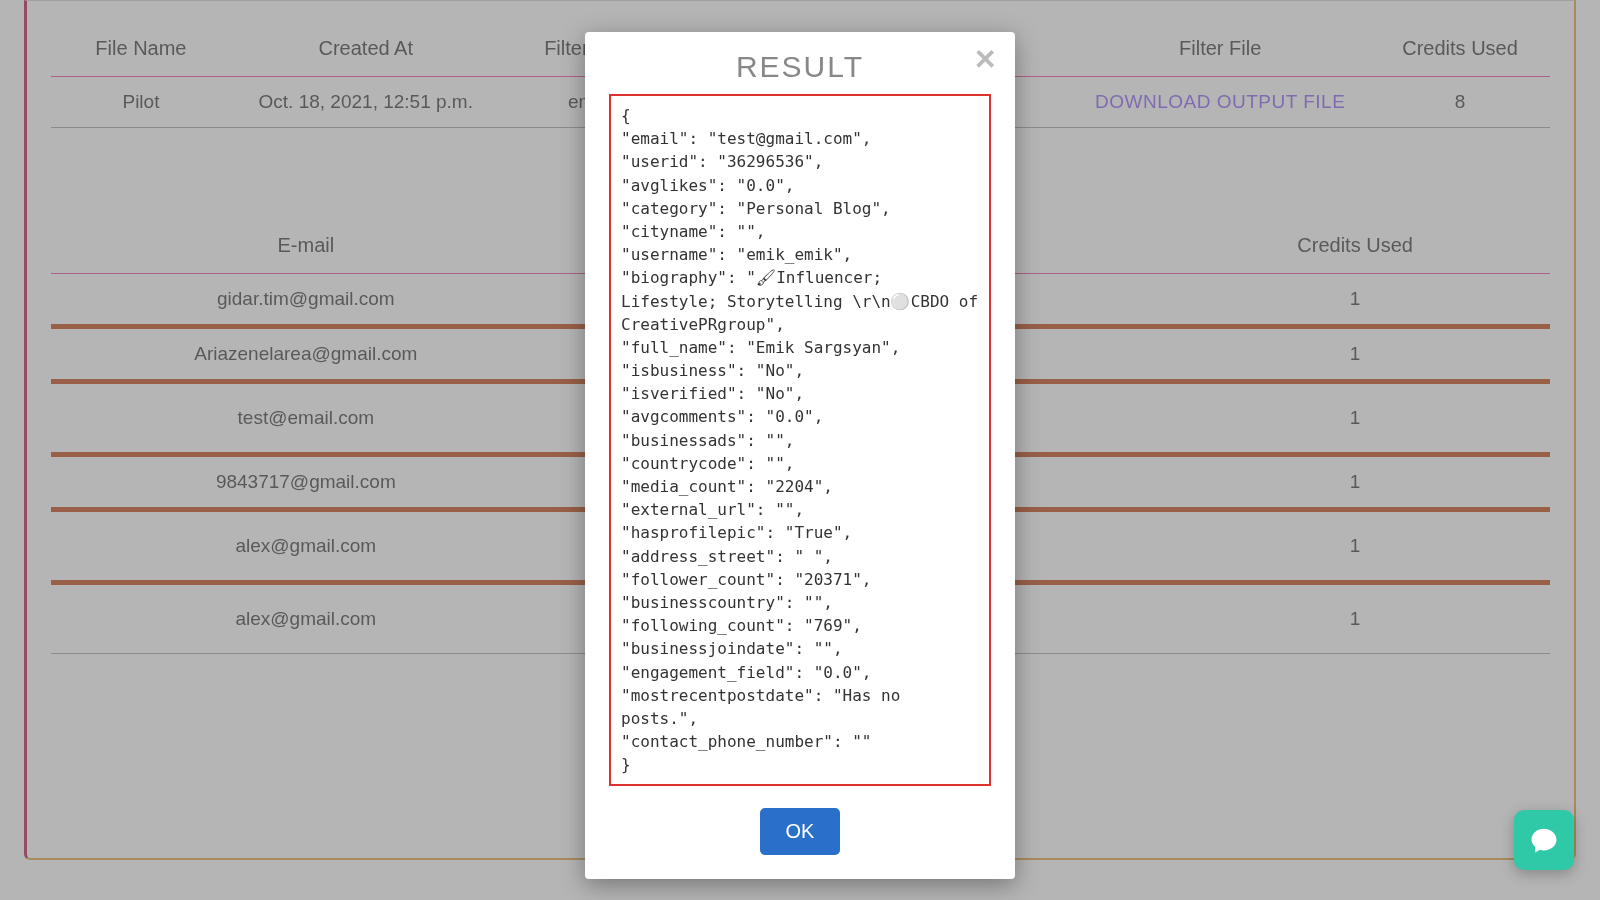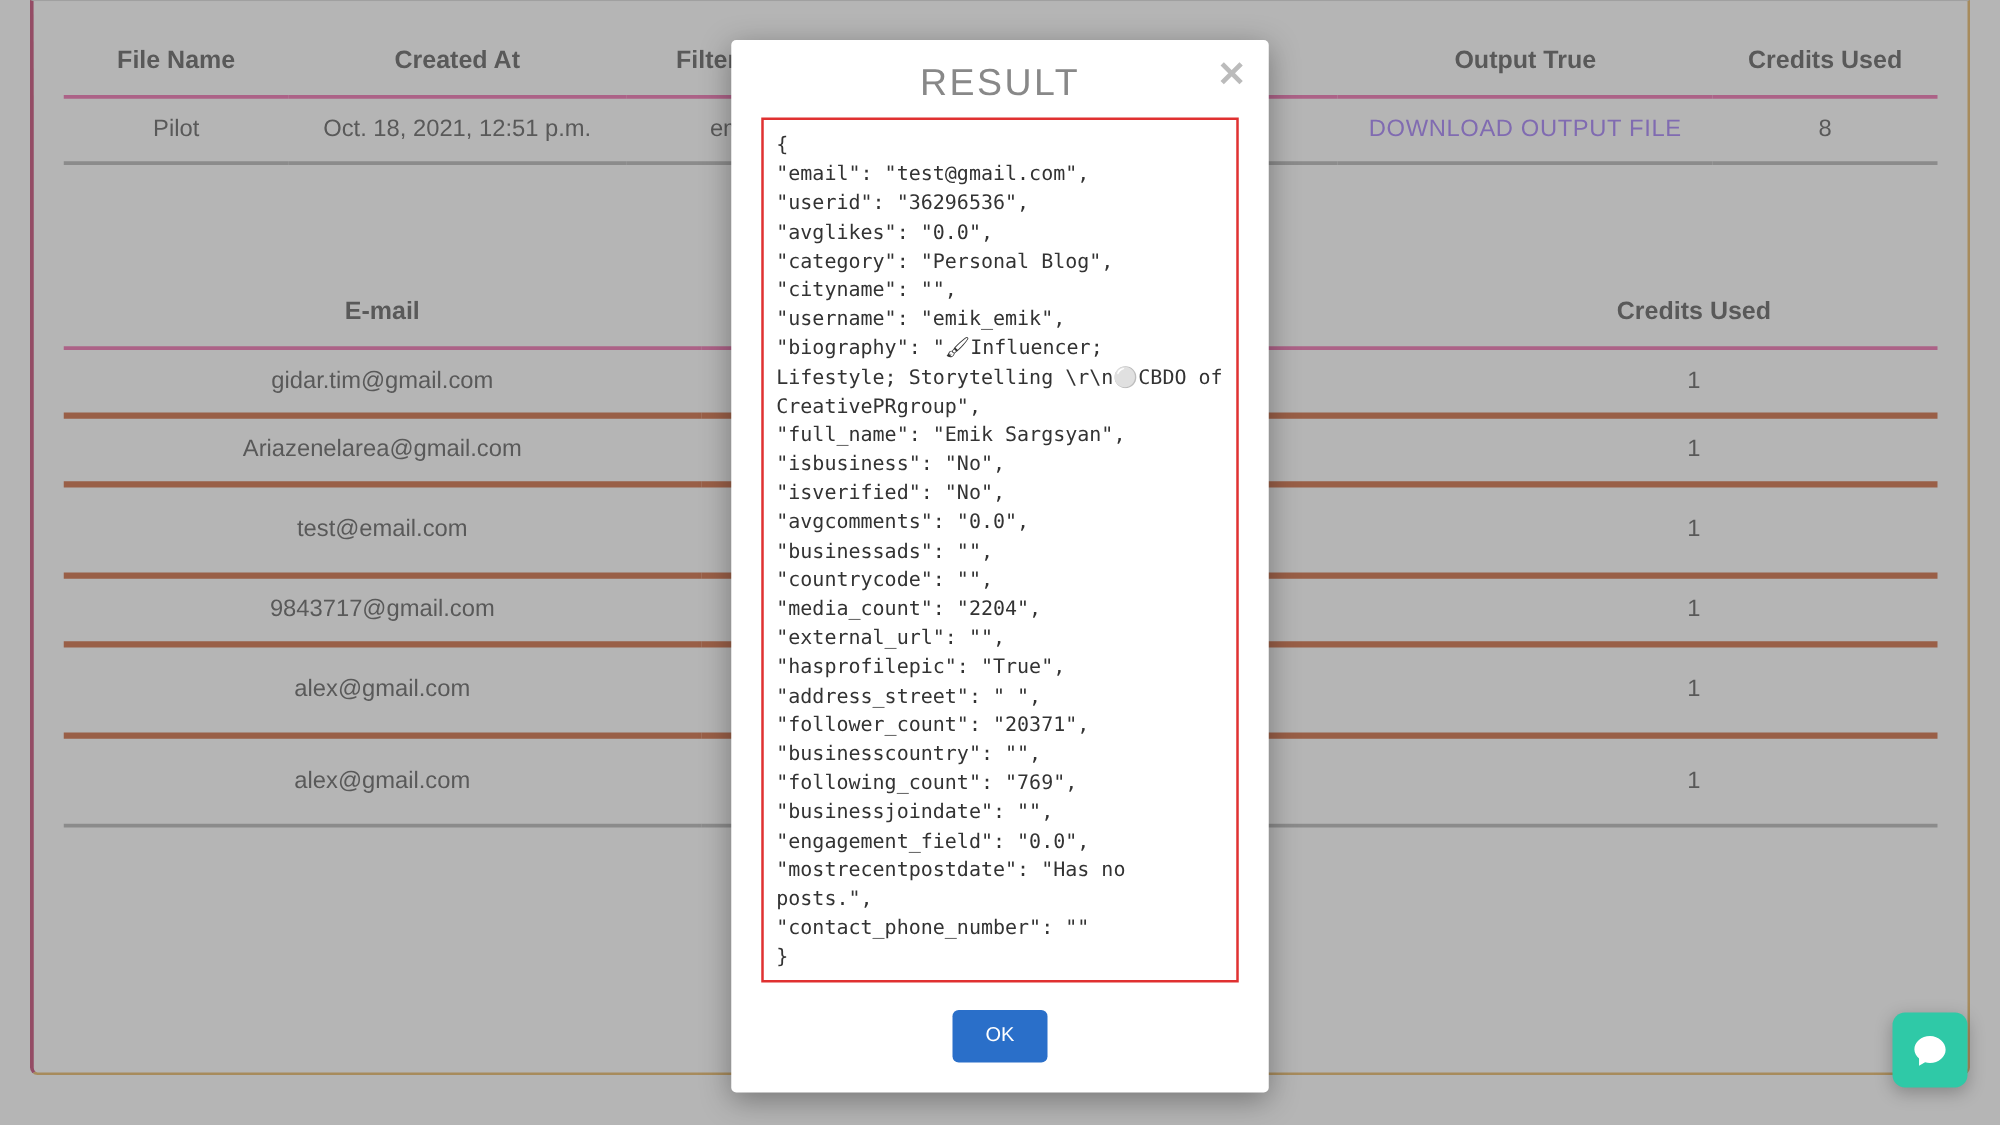--- a/index.html
+++ b/index.html
@@ -16,34 +16,34 @@
     border-left: 3px solid #b5174e;
     border-bottom: 2px solid #e0a23a;
     border-right: 2px solid #e0a23a;
     border-radius: 0 0 6px 6px;
     padding: 20px 24px 20px 24px;
     overflow: hidden;
   }
   table.tbl { width: 100%; border-collapse: collapse; table-layout: fixed; }
   .tbl th {
     text-align: center;
-    font-weight: 700;
+    font-weight: 400;
     color: #333;
     font-size: 20px;
     padding: 16px 8px;
-    border-bottom: 3px solid #ec4899;
+    border-bottom: 1px solid #ec4899;
   }
   .tbl td {
     text-align: center;
     font-size: 19px;
     color: #333;
     padding: 14px 8px;
     border-bottom: 5px solid #c2410c;
   }
-  .tbl tr:last-child td { border-bottom: 3px solid #a3a3a3; }
+  .tbl tr:last-child td { border-bottom: 1px solid #a3a3a3; }
   .tbl-top { margin-bottom: 90px; }
   .download-link { color: #8b5cf6; font-weight: 500; letter-spacing: .5px; cursor: pointer; }
   .json-btn {
     display: inline-block;
     background: #d68a15;
     color: #fff;
     border: none;
     font-size: 17px;
     padding: 10px 14px;
     border-radius: 3px;
@@ -89,21 +89,21 @@
     white-space: pre-wrap;
     word-break: break-word;
     min-height: 560px;
   }
   .ok-btn {
     display: block;
     margin: 22px auto 0 auto;
     background: #2a6fc9;
     color: #fff;
     border: none;
-    font-size: 16px;
+    font-size: 20px;
     padding: 12px 26px;
     border-radius: 5px;
     cursor: pointer;
   }
 
   .chat-fab {
     position: absolute;
     right: 26px; bottom: 30px;
     width: 60px; height: 60px;
     background: #2fc9a7;
@@ -141,21 +141,21 @@
           <col class="c4">
           <col class="c5">
           <col class="c6">
         </colgroup>
       <thead>
         <tr>
           <th>File Name</th>
           <th>Created At</th>
           <th>Filter Type</th>
           <th></th>
-          <th>Output True</th>
+          <th>Filter File</th>
           <th>Credits Used</th>
         </tr>
       </thead>
       <tbody>
         <tr>
           <td>Pilot</td>
           <td>Oct. 18, 2021, 12:51 p.m.</td>
           <td>email</td>
           <td></td>
           <td>

